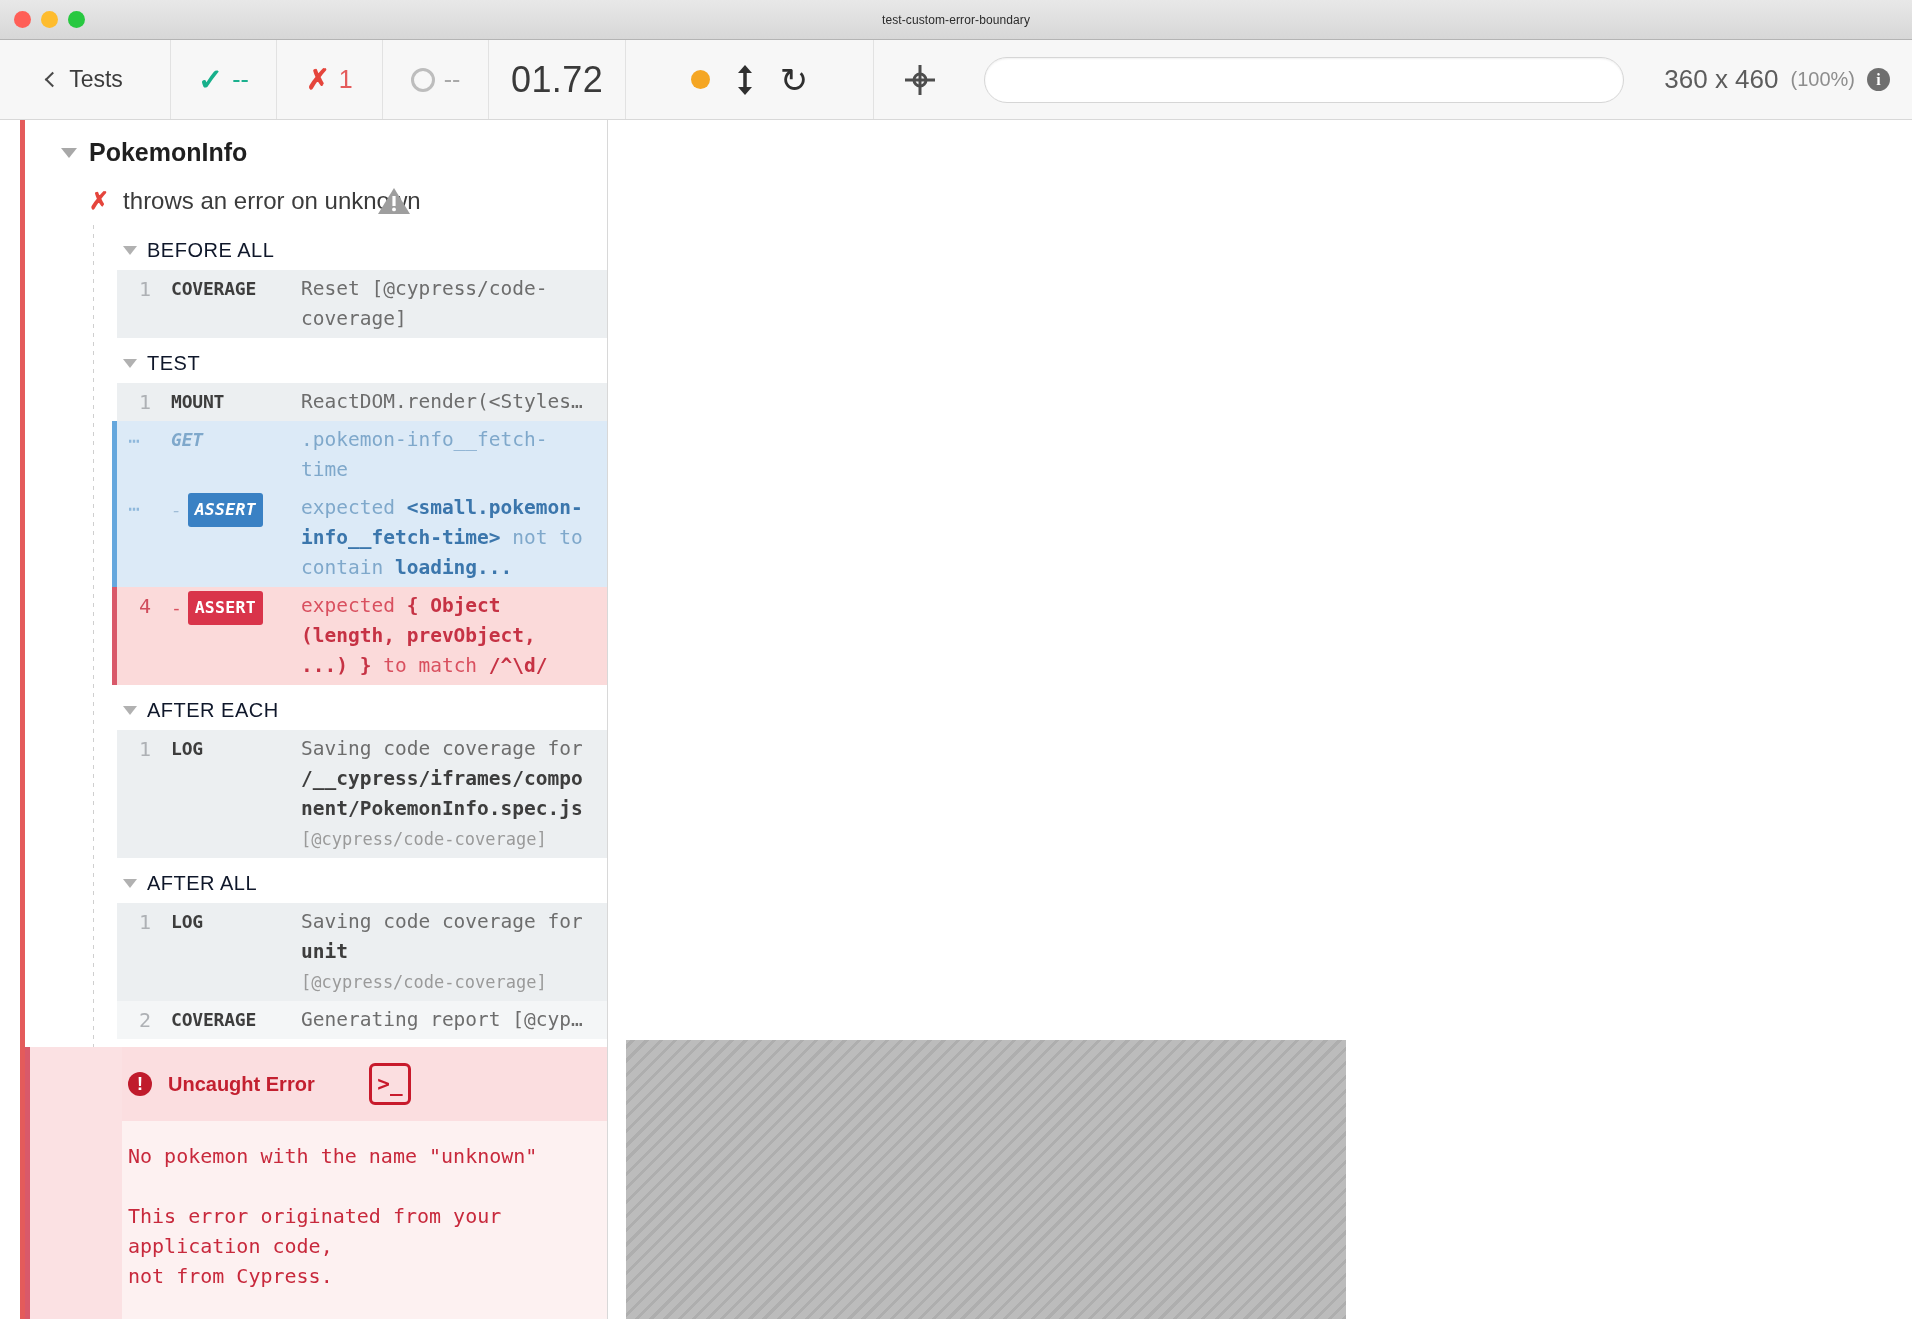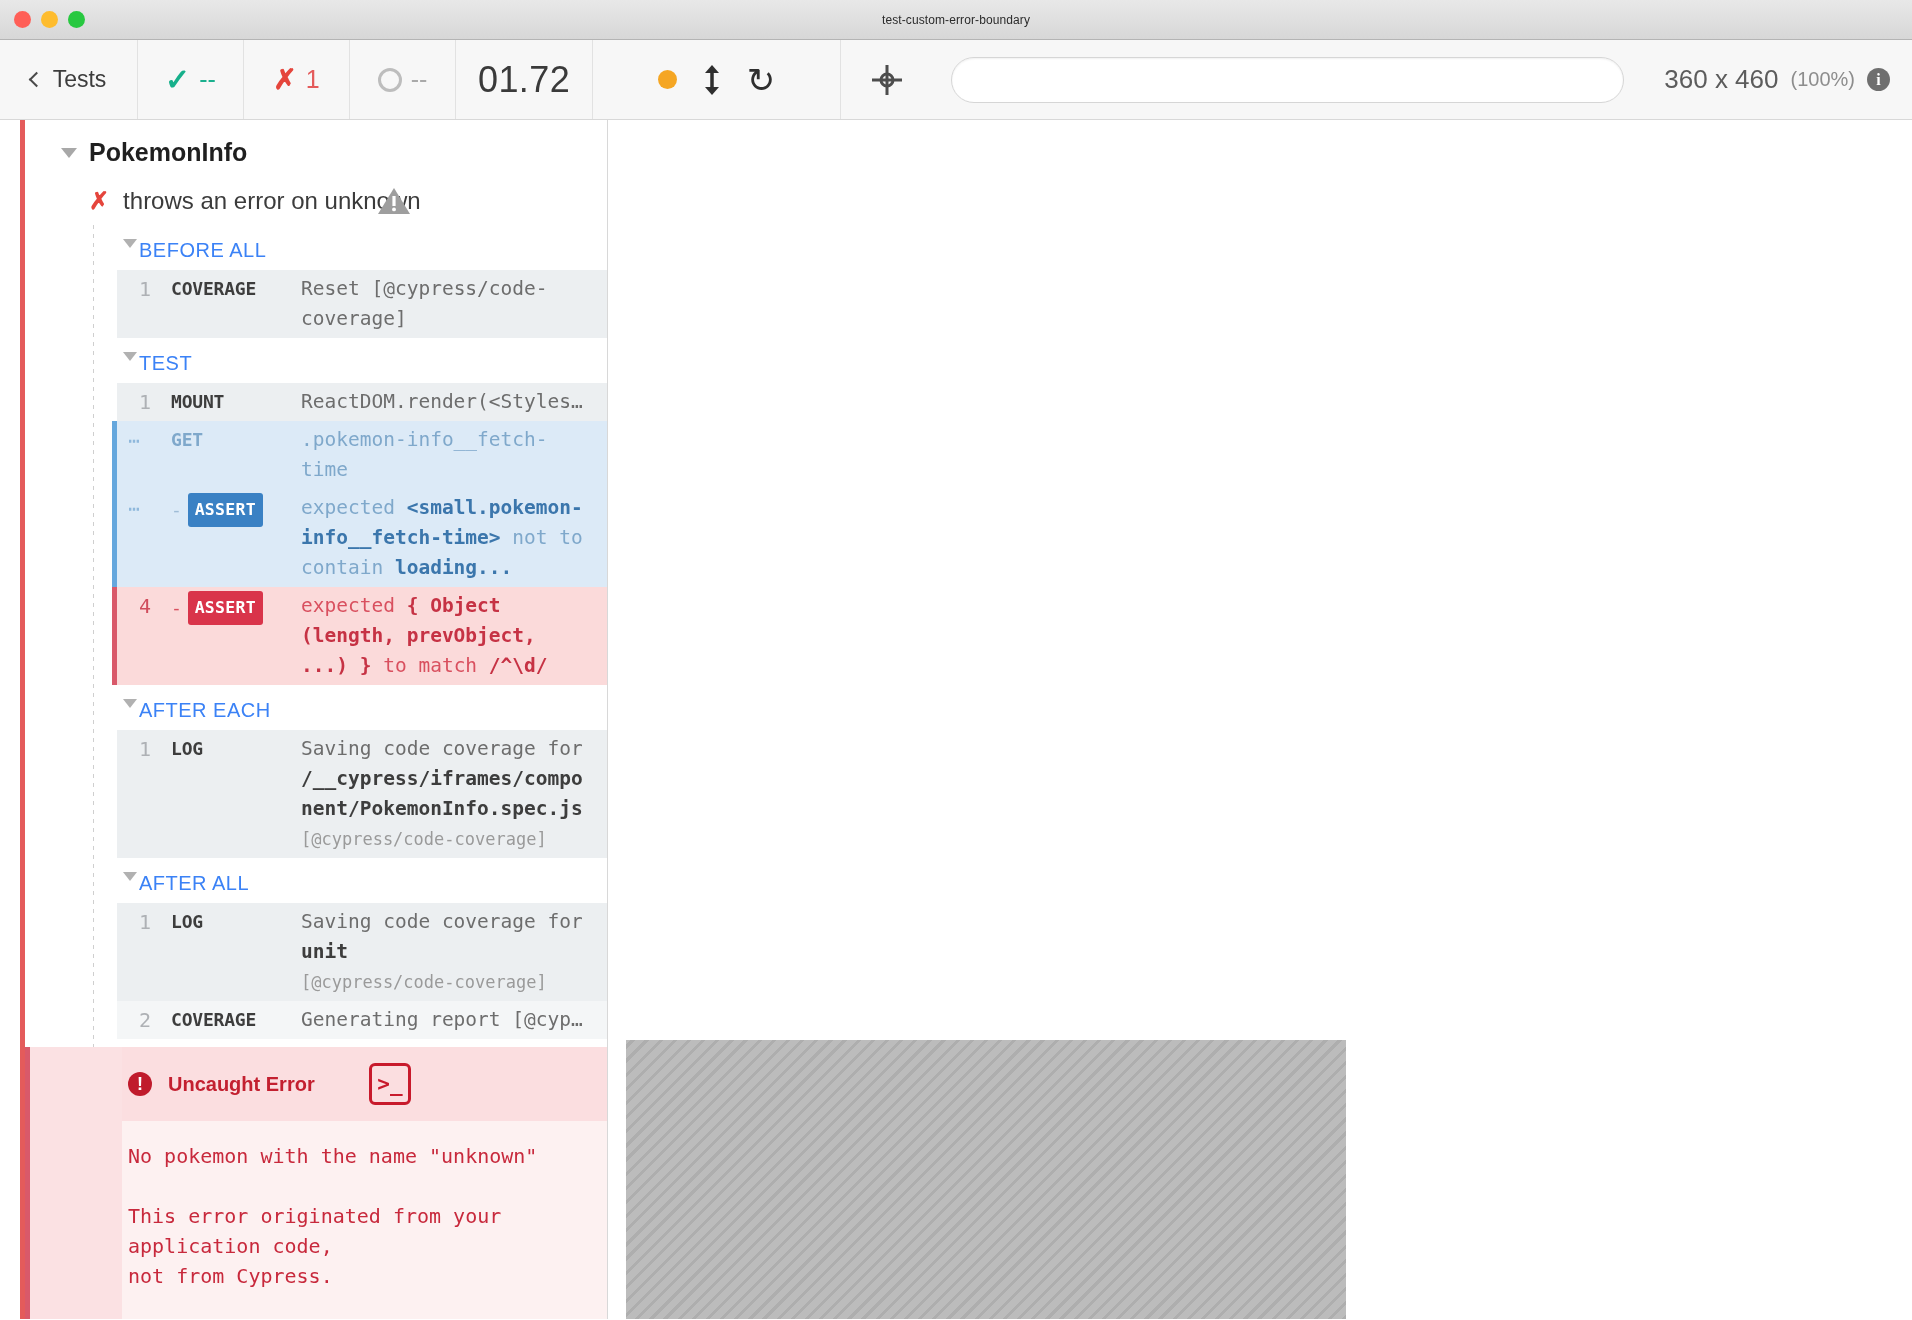--- a/index.html
+++ b/index.html
@@ -46,21 +46,21 @@
     align-items: stretch;
   }
   .tb-cell {
     display: flex;
     align-items: center;
     justify-content: center;
     border-right: 1px solid #e2e2e2;
     padding: 0 22px;
   }
   .tb-back {
-    width: 138px;
+    width: 171px;
     gap: 8px;
     color: #3c3c3c;
     font-size: 23px;
     cursor: pointer;
   }
   .chev-left {
     display: inline-block;
     width: 11px; height: 11px;
     border-left: 2.4px solid #4a4a4a;
     border-bottom: 2.4px solid #4a4a4a;
@@ -247,24 +247,25 @@
   }
   .cmd-region:before {
     content: "";
     position: absolute;
     left: 68px; top: 0; bottom: 0;
     width: 1px;
     background: repeating-linear-gradient(to bottom, #cfcfcf 0 4px, transparent 4px 9px);
   }
   .hook-label {
     display: flex;
-    gap: 2px;
+    align-items: center;
+    gap: 10px;
     padding: 14px 0 8px 6px;
     font-size: 20px;
-    color: #3b82f6;
+    color: #0f172a;
     letter-spacing: .5px;
   }
   .hook-tri {
     width: 0; height: 0;
     border-left: 7px solid transparent;
     border-right: 7px solid transparent;
     border-top: 9px solid #b1b1b1;
     cursor: pointer;
   }
   .cmd {
@@ -306,21 +307,21 @@
     border-left: 5px solid #65a7dd;
     margin-left: -5px;
     padding-left: 0;
   }
   .cmd.failed {
     background: #fbdada;
     border-left: 5px solid #d9596a;
     margin-left: -5px;
     padding-left: 0;
   }
-  .cmd.pending .cmd-num, .cmd.pending .cmd-method { color: #7fa8cb; }
+  .cmd.pending .cmd-num, .cmd.pending .cmd-method { color: #7fa8cb; font-style: italic; }
   .cmd.pending .cmd-msg { color: #7fa8cb; }
   .cmd.pending .cmd-msg b { color: #3b76ac; font-weight: bold; }
   .cmd.failed .cmd-num   { color: #d04d5c; }
   .cmd.failed .cmd-msg   { color: #d9505f; }
   .cmd.failed .cmd-msg b { color: #c63244; font-weight: bold; }
   .spinner-ico {
     width: 34px;
     flex: none;
     display: flex;
     align-items: center;

